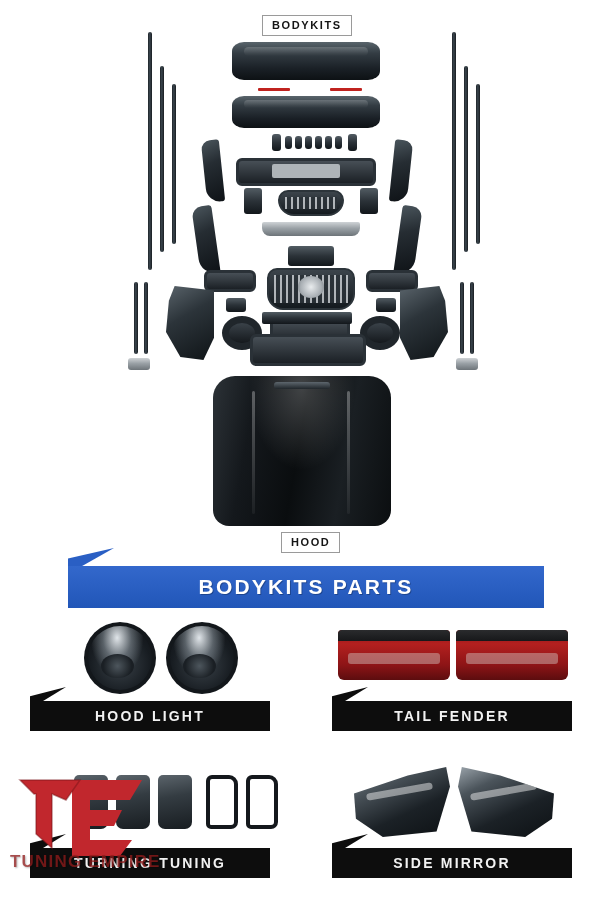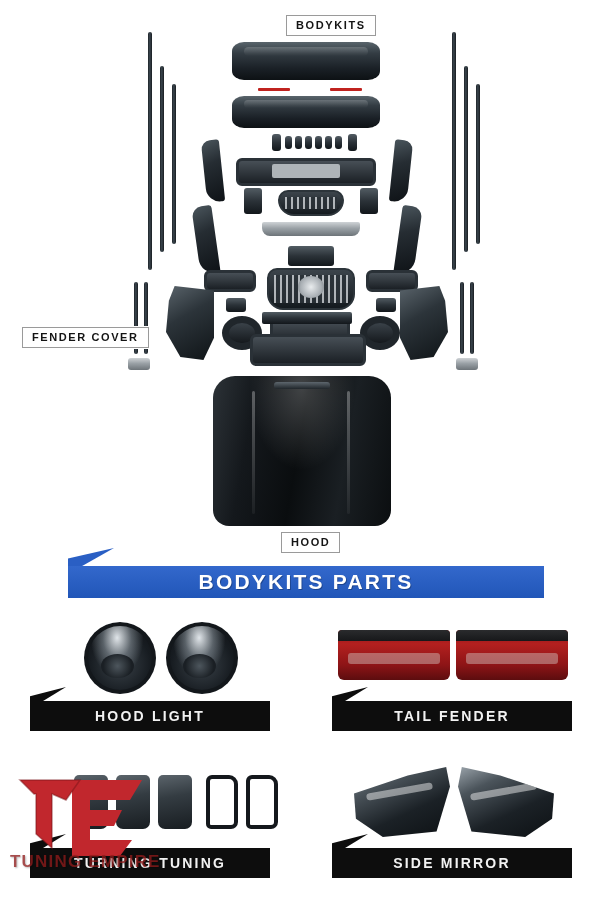--- a/index.html
+++ b/index.html
@@ -18,21 +18,21 @@
     border: 1px solid #9a9a9a;
     color: #141414;
     font-weight: 700;
     font-size: 11px;
     letter-spacing: 1.6px;
     padding: 3px 9px 4px;
     white-space: nowrap;
     line-height: 1.1;
     box-shadow: 0 0 0 1px #ffffff;
   }
-  #lbl-bodykits   { left: 262px; top: 15px; margin-left: 24px; }
+  #lbl-bodykits   { left: 262px; top: 15px; }
   #lbl-blacktrims { left: 473px; top: 142px; }
   #lbl-fender     { left: 22px;  top: 327px; }
   #lbl-hood       { left: 281px; top: 532px; }
 
   
   #diagram { position: absolute; left: 0; top: 0; width: 604px; height: 556px; }
   .part { position: absolute; }
 
   
   .trim {
@@ -125,21 +125,21 @@
   }
 
   
   #banner-wrap { position:absolute; left:68px; top:548px; width:476px; height:50px; }
   #banner-flag {
     position:absolute; left:0; top:0; width:46px; height:26px;
     background:#2a5fc4;
     clip-path: polygon(100% 0, 0 100%, 0 40%);
   }
   #banner-bar {
-    position:absolute; left:0; top:18px; width:476px; height:32px;
+    position:absolute; left:0; top:18px; width:476px; height:42px;
     background: linear-gradient(180deg,#3368cc 0%,#2156b8 100%);
     display:flex; align-items:center; justify-content:center;text-align:center;
   }
   #banner-text {
     color:#ffffff; font-weight:700; font-size:21px; letter-spacing:2.2px;
     text-shadow: 1px 1px 0 rgba(0,0,0,.25);
   }
 
   
   #tiles {
@@ -306,21 +306,20 @@
     <div class="part lampframe" style="left:250px; top:334px; width:116px; height:32px;"></div>
 
     <div id="hood">
       <div class="vent"></div>
       <div class="crease-l"></div>
       <div class="crease-r"></div>
     </div>
   </div>
 
   <div class="callout" id="lbl-bodykits">BODYKITS</div>
-  <div class="callout" id="lbl-fender">FENDER COVER</div>
   <div class="callout" id="lbl-hood">HOOD</div>
 
   <div id="banner-wrap">
     <div id="banner-flag"></div>
     <div id="banner-bar">
       <span id="banner-text">BODYKITS PARTS</span>
     </div>
   </div>
 
   <div id="tiles">

